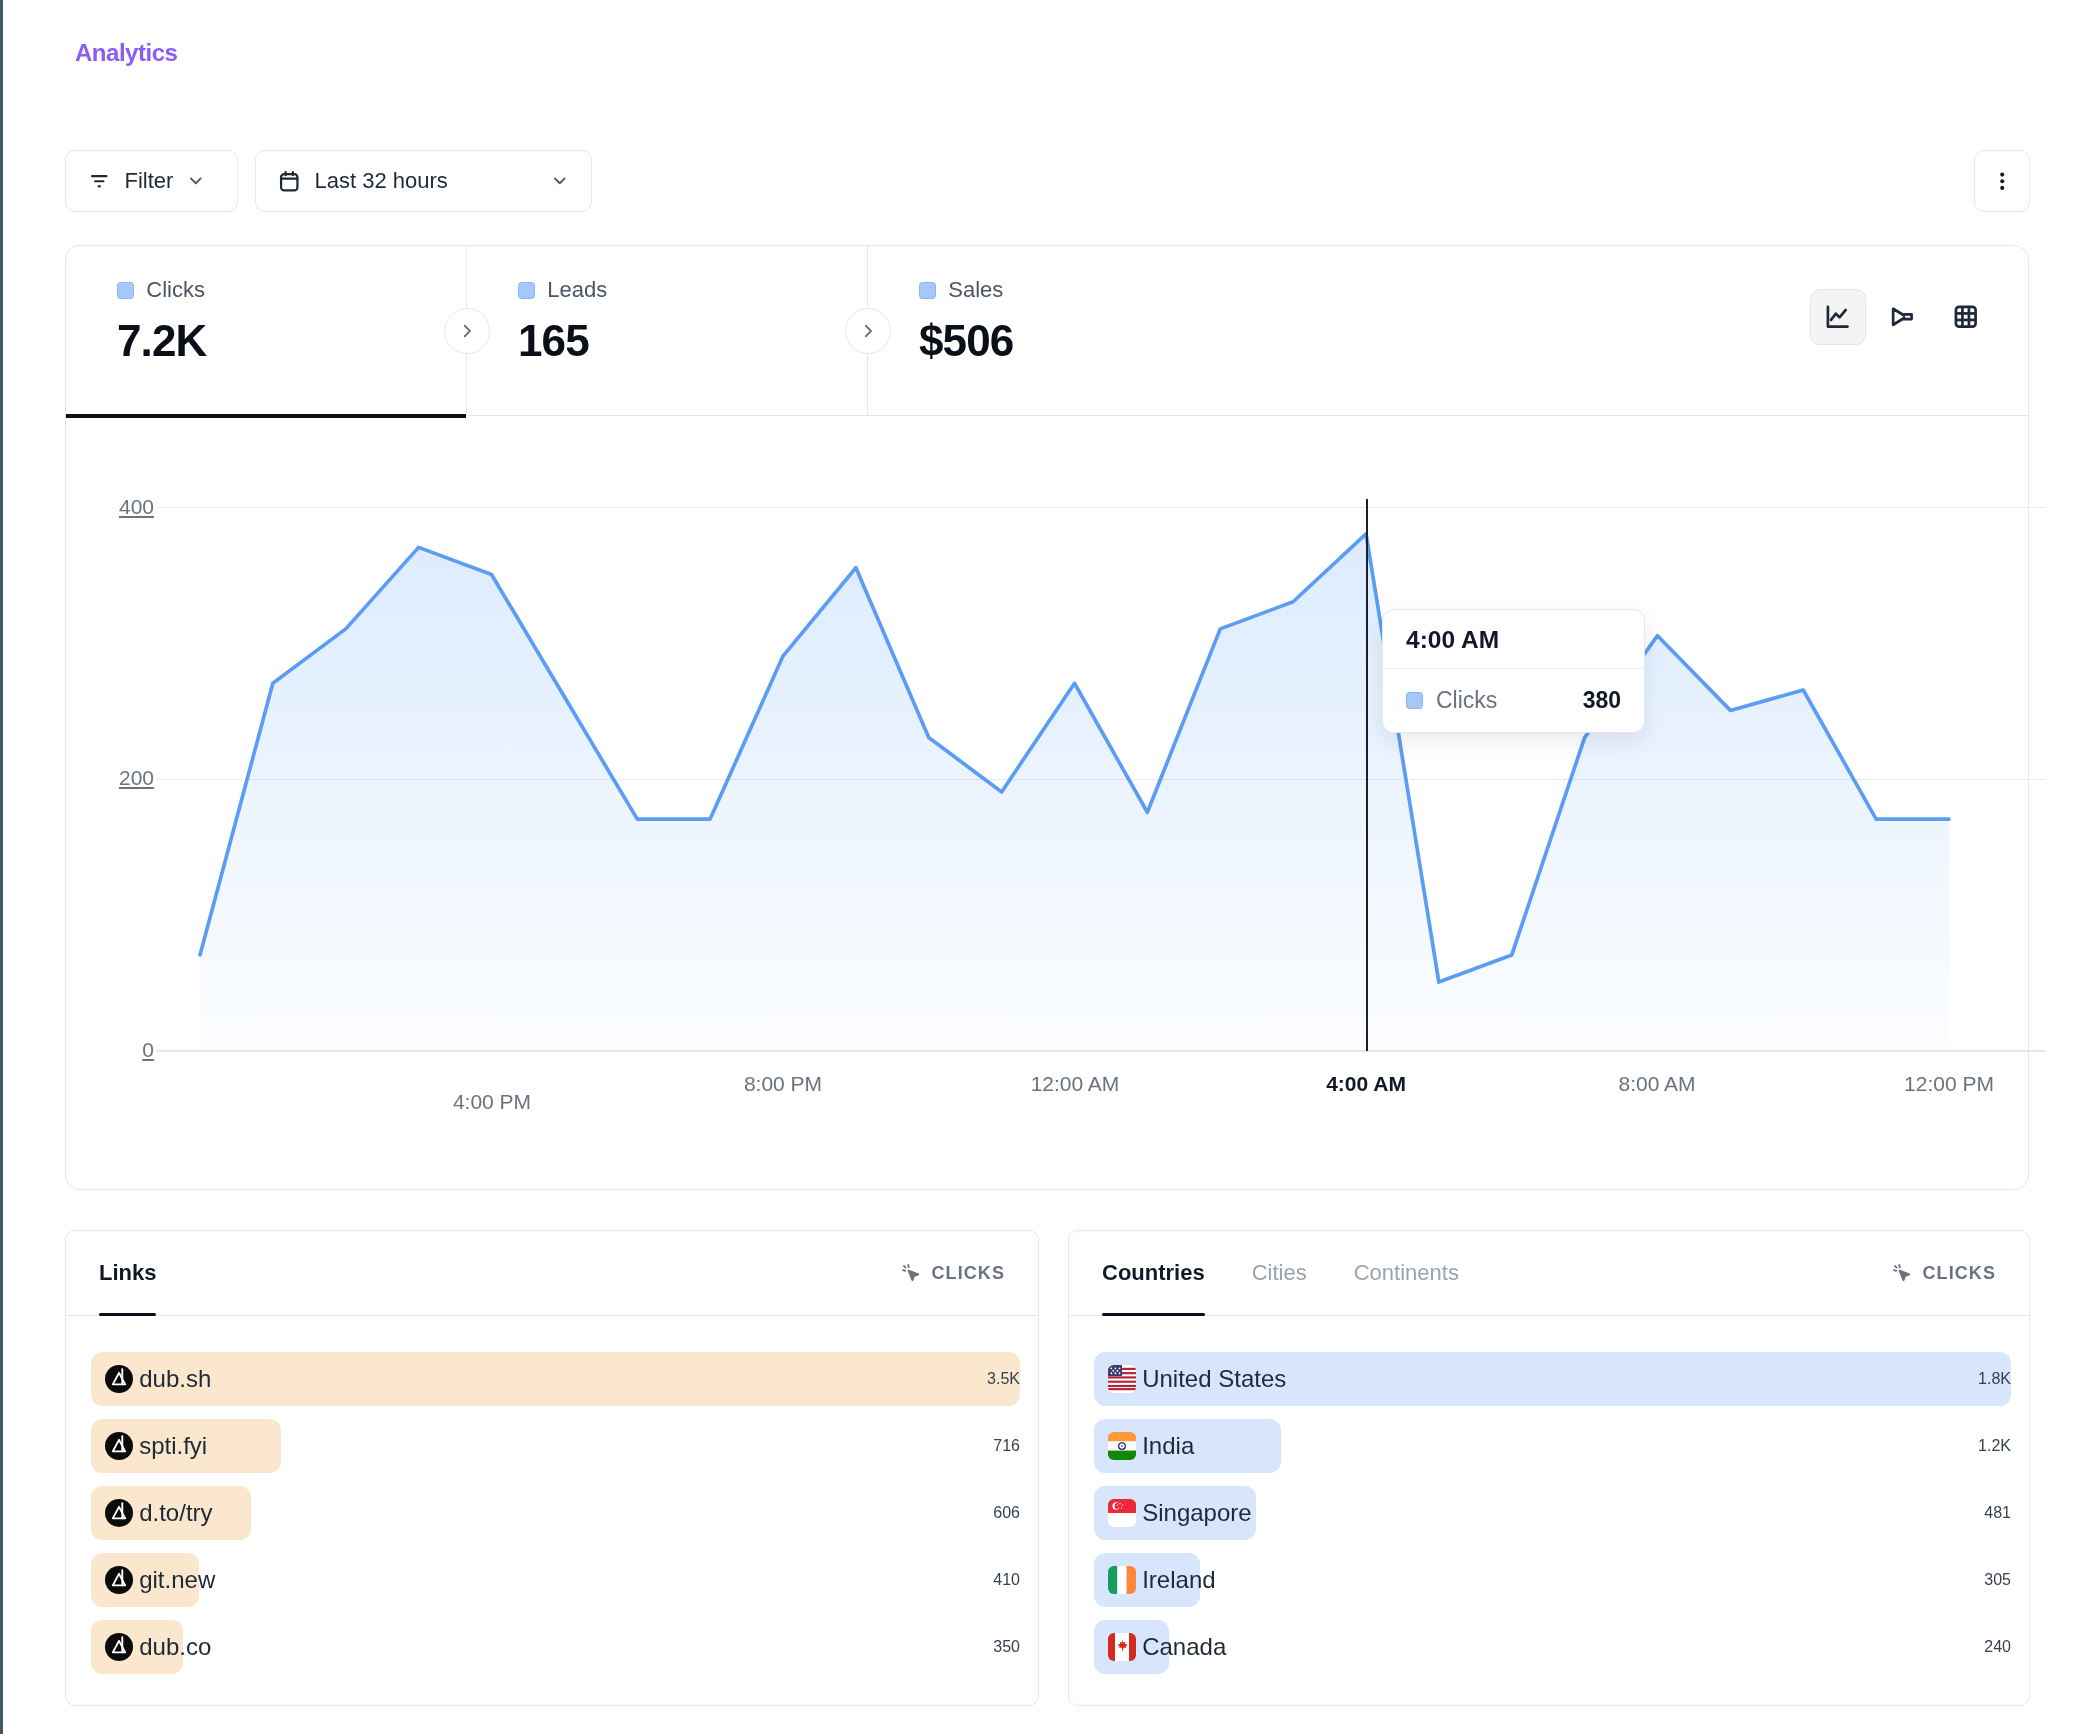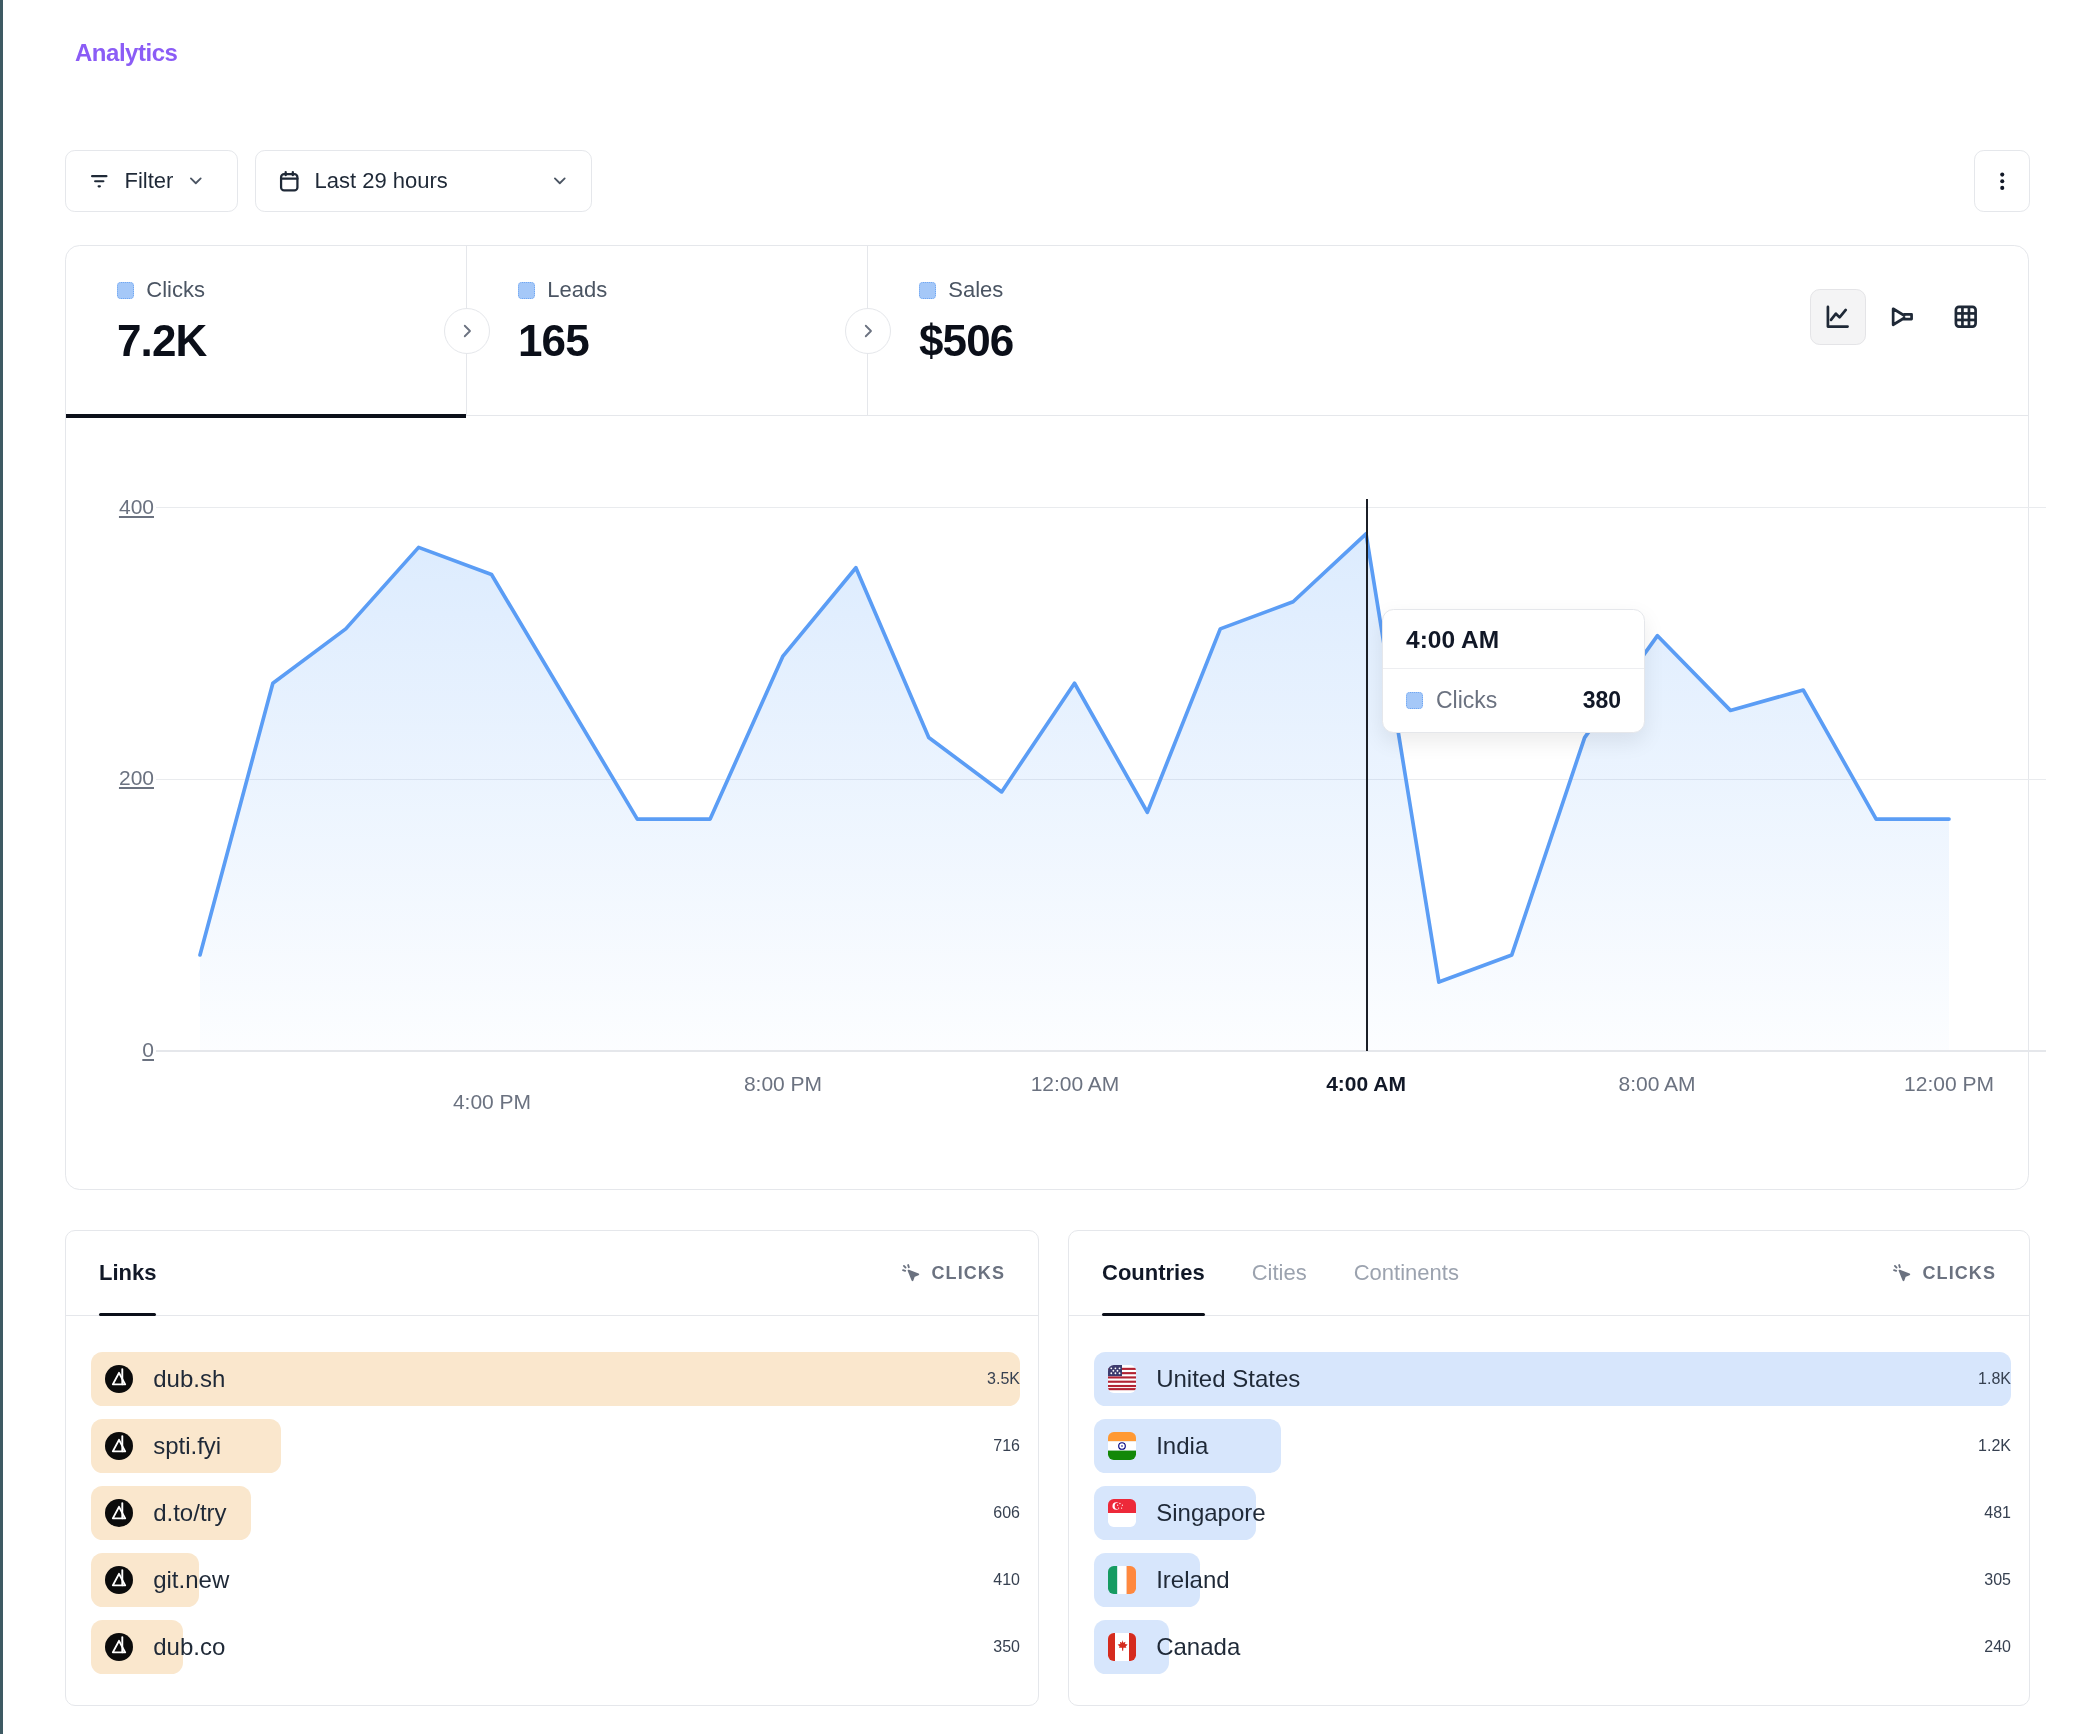--- a/index.html
+++ b/index.html
@@ -59,21 +59,21 @@
   .tabs { display:flex; gap:47px; height:100%; }
   .tab { position:relative; display:flex; align-items:center; font-size:22px; color:#9CA3AF; cursor:pointer; }
   .tab.active { color:#111827; font-weight:600; }
   .tab.active::after { content:""; position:absolute; left:0; right:0; bottom:-0.8px; height:3.3px; border-radius:1.6px; background:#0b0f19; }
   .sort-by { margin-left:auto; display:flex; align-items:center; gap:8.2px; font-size:18px; font-weight:600; letter-spacing:0.06em; color:#6B7280; cursor:pointer; }
   .rows { padding:36px 18px 0 24.5px; }
   .row { position:relative; height:54px; margin-bottom:13px; display:flex; align-items:center; cursor:pointer; }
   .row .bar { position:absolute; left:0; top:0; bottom:0; border-radius:11.5px; z-index:0; }
   .links .row .bar { background:#FAE7CD; }
   .countries .row .bar { background:#D7E6FC; }
-  .row .content { position:relative; z-index:1; display:flex; align-items:center; gap:20px; padding-left:14.7px; flex:1; }
+  .row .content { position:relative; z-index:1; display:flex; align-items:center; gap:6px; padding-left:14.7px; flex:1; }
   .row .label { font-size:24px; color:#1F2937; }
   .row .value { position:relative; z-index:1; width:98px; text-align:right; font-size:16px; color:#374151; }
   .row .glyph { width:28px; height:28px; display:flex; }
   .row .glyph svg { width:28px; height:28px; }
 </style>
 </head>
 <body>
 
 <div class="page">
   <div class="edge-stripe"></div>
@@ -98,21 +98,21 @@
 
   <div class="btn date-btn">
     <span style="display:flex">
       <svg width="24.5" height="24.5" viewBox="0 0 24 24" fill="none" stroke="#1F2937" stroke-width="2.2" stroke-linecap="round" stroke-linejoin="round">
         <rect x="4" y="5" width="16" height="16" rx="3"></rect>
           <line x1="4" y1="9.5" x2="20" y2="9.5"></line>
           <line x1="8.5" y1="3" x2="8.5" y2="6"></line>
           <line x1="15.5" y1="3" x2="15.5" y2="6"></line>
       </svg>
     </span>
-    <span>Last 29 hours</span>
+    <span>Last 32 hours</span>
     <span class="spacer"></span>
     <span style="display:flex">
       <svg width="19.6" height="19.6" viewBox="0 0 24 24" fill="none" stroke="#4B5563" stroke-width="2.2" stroke-linecap="round" stroke-linejoin="round">
           <polyline points="6,9 12,15 18,9"></polyline>
         </svg>
     </span>
   </div>
 
   <div class="kebab-btn">
     <span style="display:flex">

